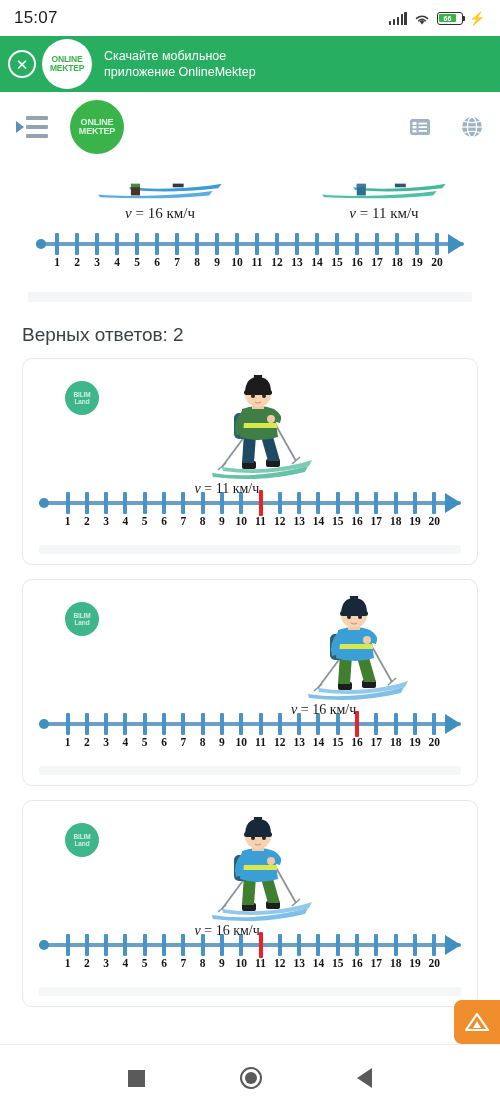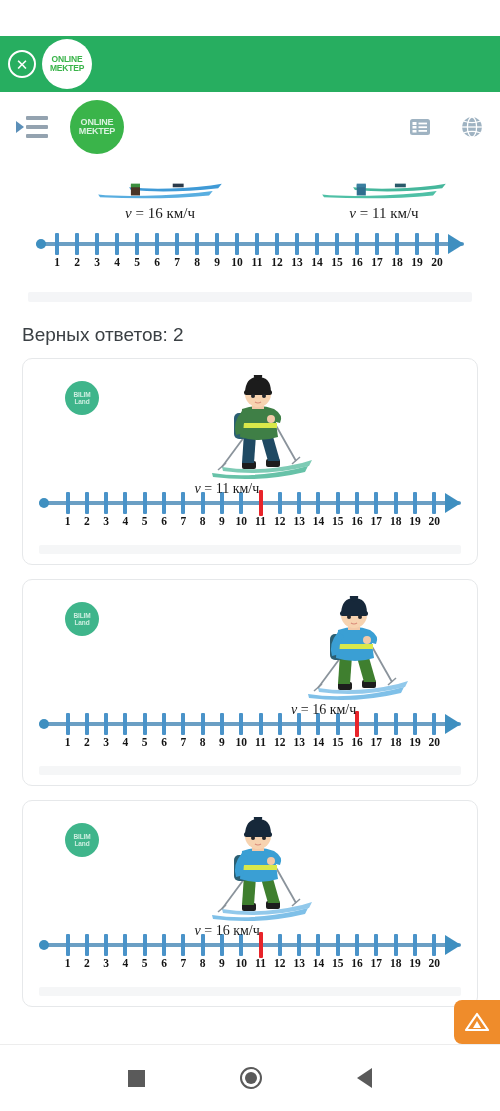--- a/index.html
+++ b/index.html
@@ -191,26 +191,55 @@
   .nav-back{
     width:0;height:0;border-top:10px solid transparent;border-bottom:10px solid transparent;
     border-right:15px solid #5a5a5a; cursor:pointer;
   }
 </style>
 </head>
 <body>
 
 <div id="app">
 
+  <div class="statusbar">
+    <div class="status-time">15:07</div>
+    <div class="status-icons">
+      <span class="sig-bars">
+        <i></i>
+          <i></i>
+          <i></i>
+          <i></i>
+          <i></i>
+      </span>
+      <span class="wifi-ic">
+        <svg width="16" height="13" viewBox="0 0 16 13">
+          <path d="M8 11.4 L5.4 8.3 A4.2 4.2 0 0 1 10.6 8.3 Z" fill="#3a3a3a"></path>
+          <path d="M2.6 5.4 A8 8 0 0 1 13.4 5.4" stroke="#3a3a3a" stroke-width="1.6" fill="none" stroke-linecap="round"></path>
+          <path d="M4.6 7.8 A5.2 5.2 0 0 1 11.4 7.8" stroke="#3a3a3a" stroke-width="1.5" fill="none" stroke-linecap="round"></path>
+        </svg>
+      </span>
+      <span class="battery">
+        <span class="battery-fill">
+            <span class="battery-num">66</span>
+          </span>
+      </span>
+      <span class="bolt">⚡</span>
+    </div>
+  </div>
 
   <div class="ad-banner">
     <div class="ad-close">✕</div>
     <div class="ad-logo">
       <span>ONLINE</span>
       <span>MEKTEP</span>
+    </div>
+    <div class="ad-text">
+      <div>Скачайте мобильное</div>
+      <div>приложение OnlineMektep</div>
     </div>
   </div>
 
   <div class="toolbar">
     <div class="menu-ic">
       <i></i>
         <i></i>
         <i></i>
         <span class="arr"></span>
     </div>

